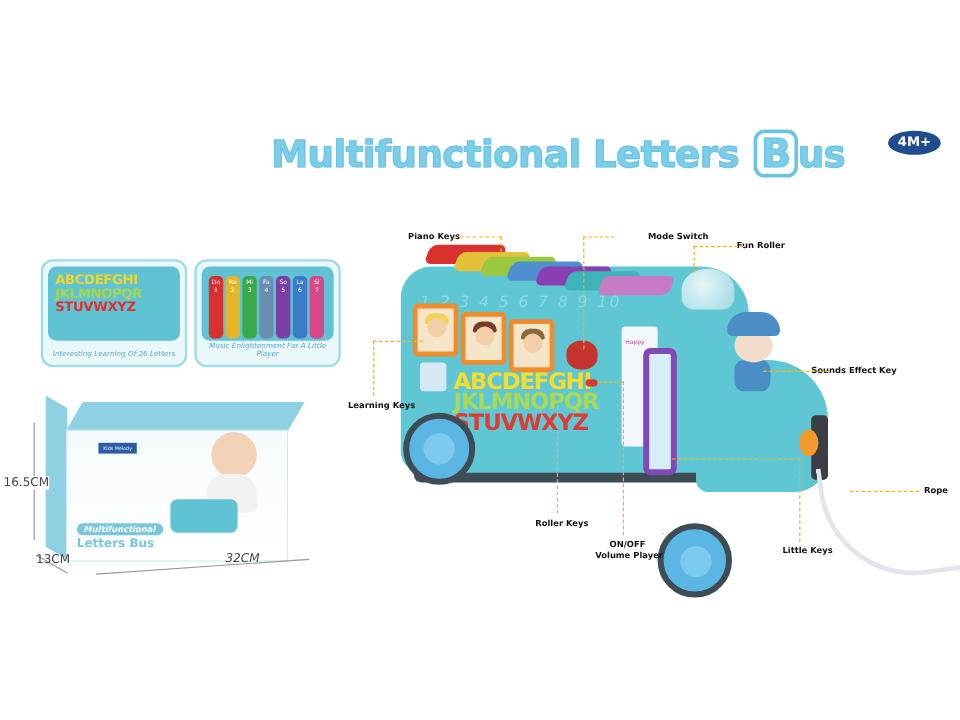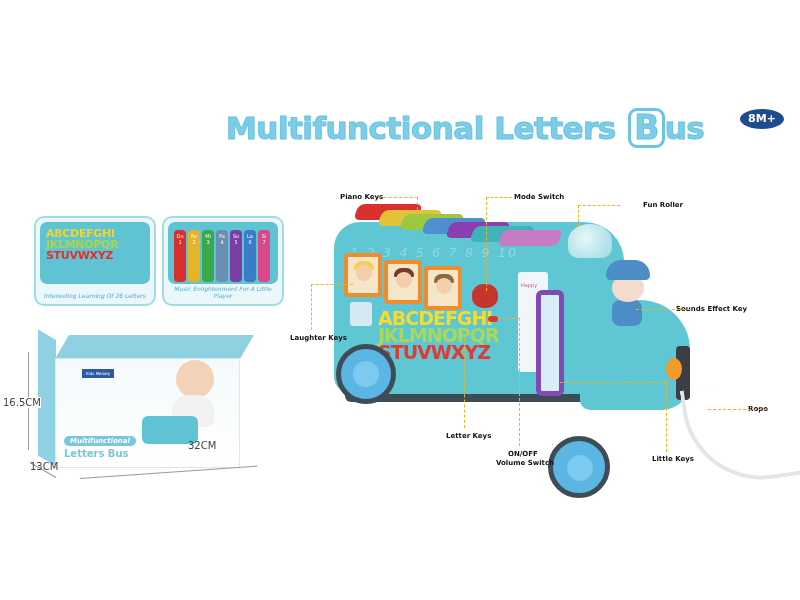--- a/index.html
+++ b/index.html
@@ -64,21 +64,21 @@
   
   .lbl { font-size: 7px; font-weight: bold; color: #111; white-space: nowrap; }
   .dash-h { height: 0; border-top: 1.5px dashed #f2b41c; }
   .dash-v { width: 0; border-left: 1.5px dashed #f2b41c; }
   .rope { left: 686px; top: 382px; width: 120px; height: 100px; border-bottom: 4px solid #e2e5ea; border-left: 4px solid #e2e5ea; border-radius: 0 0 0 80px; transform: rotate(-8deg); }
 </style>
 </head>
 <body>
 
 <div class="abs title"><span>Multifunctional Letters </span><span class="bigb">B</span><span>us</span></div>
-<div class="abs badge">8M+</div>
+<div class="abs badge">4M+</div>
 
 <div class="abs thumb" style="left:34px;top:216px;">
   <div class="img">
     <div class="letters">
       <div class="lrow1">ABCDEFGHI</div>
       <div class="lrow2">JKLMNOPQR</div>
       <div class="lrow3">STUVWXYZ</div>
     </div>
   </div>
   <div class="cap">Interesting Learning Of 26 Letters</div>
@@ -107,21 +107,21 @@
 <div class="abs baby-body"></div>
 <div class="abs mini-bus"></div>
 <div class="abs box-text1">Multifunctional</div>
 <div class="abs box-text2">Letters Bus</div>
 
 <div class="abs dimline" style="left:28px;top:352px;width:1px;height:98px;"></div>
 <div class="abs dim" style="left:3px;top:397px;background:#fff;">16.5CM</div>
 <div class="abs dimline" style="left:30px;top:462px;width:30px;height:1px;transform:rotate(30deg);transform-origin:left;"></div>
 <div class="abs dim" style="left:30px;top:461px;">13CM</div>
 <div class="abs dimline" style="left:80px;top:478px;width:178px;height:1px;transform:rotate(-4deg);transform-origin:left;"></div>
-<div class="abs dim" style="left:188px;top:440px;">32CM</div>
+<div class="abs dim" style="left:188px;top:460px;font-style:italic;">32CM</div>
 
 <div class="abs bus-base"></div>
 <div class="abs bus-hood"></div>
 <div class="abs bus-body"></div>
 <div class="abs grill"></div>
 <div class="abs headlight"></div>
 
 <div class="abs key" style="left:356px;top:204px;width:64px;background:#d9312e;"></div>
 <div class="abs key" style="left:380px;top:210px;width:60px;background:#e3c23a;"></div>
 <div class="abs key" style="left:402px;top:214px;width:60px;background:#9ac940;"></div>
@@ -169,41 +169,41 @@
 
 <div class="abs wheel" style="left:548px;top:436px;width:62px;height:62px;">
     <div class="wheel-in" style="left:14px;top:14px;"></div>
   </div>
 <div class="abs rope"></div>
 
 <div class="abs lbl" style="left:340px;top:193px;">Piano Keys</div>
 <div class="abs dash-h" style="left:378px;top:197px;width:40px;"></div>
 <div class="abs dash-v" style="left:417px;top:197px;height:18px;"></div>
 
-<div class="abs lbl" style="left:514px;top:193px;">Mode Switch</div>
+<div class="abs lbl" style="left:540px;top:193px;">Mode Switch</div>
 <div class="abs dash-h" style="left:486px;top:197px;width:26px;"></div>
 <div class="abs dash-v" style="left:486px;top:197px;height:94px;"></div>
 
-<div class="abs lbl" style="left:643px;top:201px;">Fun Roller</div>
+<div class="abs lbl" style="left:614px;top:201px;">Fun Roller</div>
 <div class="abs dash-h" style="left:578px;top:205px;width:42px;"></div>
 <div class="abs dash-v" style="left:578px;top:205px;height:22px;"></div>
 
-<div class="abs lbl" style="left:290px;top:334px;">Laughter Keys</div>
+<div class="abs lbl" style="left:290px;top:334px;">Learning Keys</div>
 <div class="abs dash-h" style="left:311px;top:284px;width:42px;"></div>
 <div class="abs dash-v" style="left:311px;top:284px;height:46px;"></div>
 
 <div class="abs lbl" style="left:676px;top:305px;">Sounds Effect Key</div>
 <div class="abs dash-h" style="left:636px;top:309px;width:54px;"></div>
 
-<div class="abs lbl" style="left:748px;top:405px;">Rope</div>
+<div class="abs lbl" style="left:770px;top:405px;">Rope</div>
 <div class="abs dash-h" style="left:708px;top:409px;width:58px;"></div>
 
-<div class="abs lbl" style="left:446px;top:432px;">Letter Keys</div>
+<div class="abs lbl" style="left:446px;top:432px;">Roller Keys</div>
 <div class="abs dash-v" style="left:464px;top:338px;height:90px;"></div>
 
 <div class="abs lbl" style="left:508px;top:450px;text-align:center;"><span>ON/OFF</span></div>
-<div class="abs lbl" style="left:496px;top:459px;">Volume Switch</div>
+<div class="abs lbl" style="left:496px;top:459px;">Volume Player</div>
 <div class="abs dash-h" style="left:498px;top:318px;width:22px;"></div>
 <div class="abs dash-v" style="left:519px;top:318px;height:128px;"></div>
 
 <div class="abs lbl" style="left:652px;top:455px;">Little Keys</div>
 <div class="abs dash-h" style="left:560px;top:382px;width:106px;"></div>
 <div class="abs dash-v" style="left:666px;top:382px;height:70px;"></div>
 
 </body></html>

